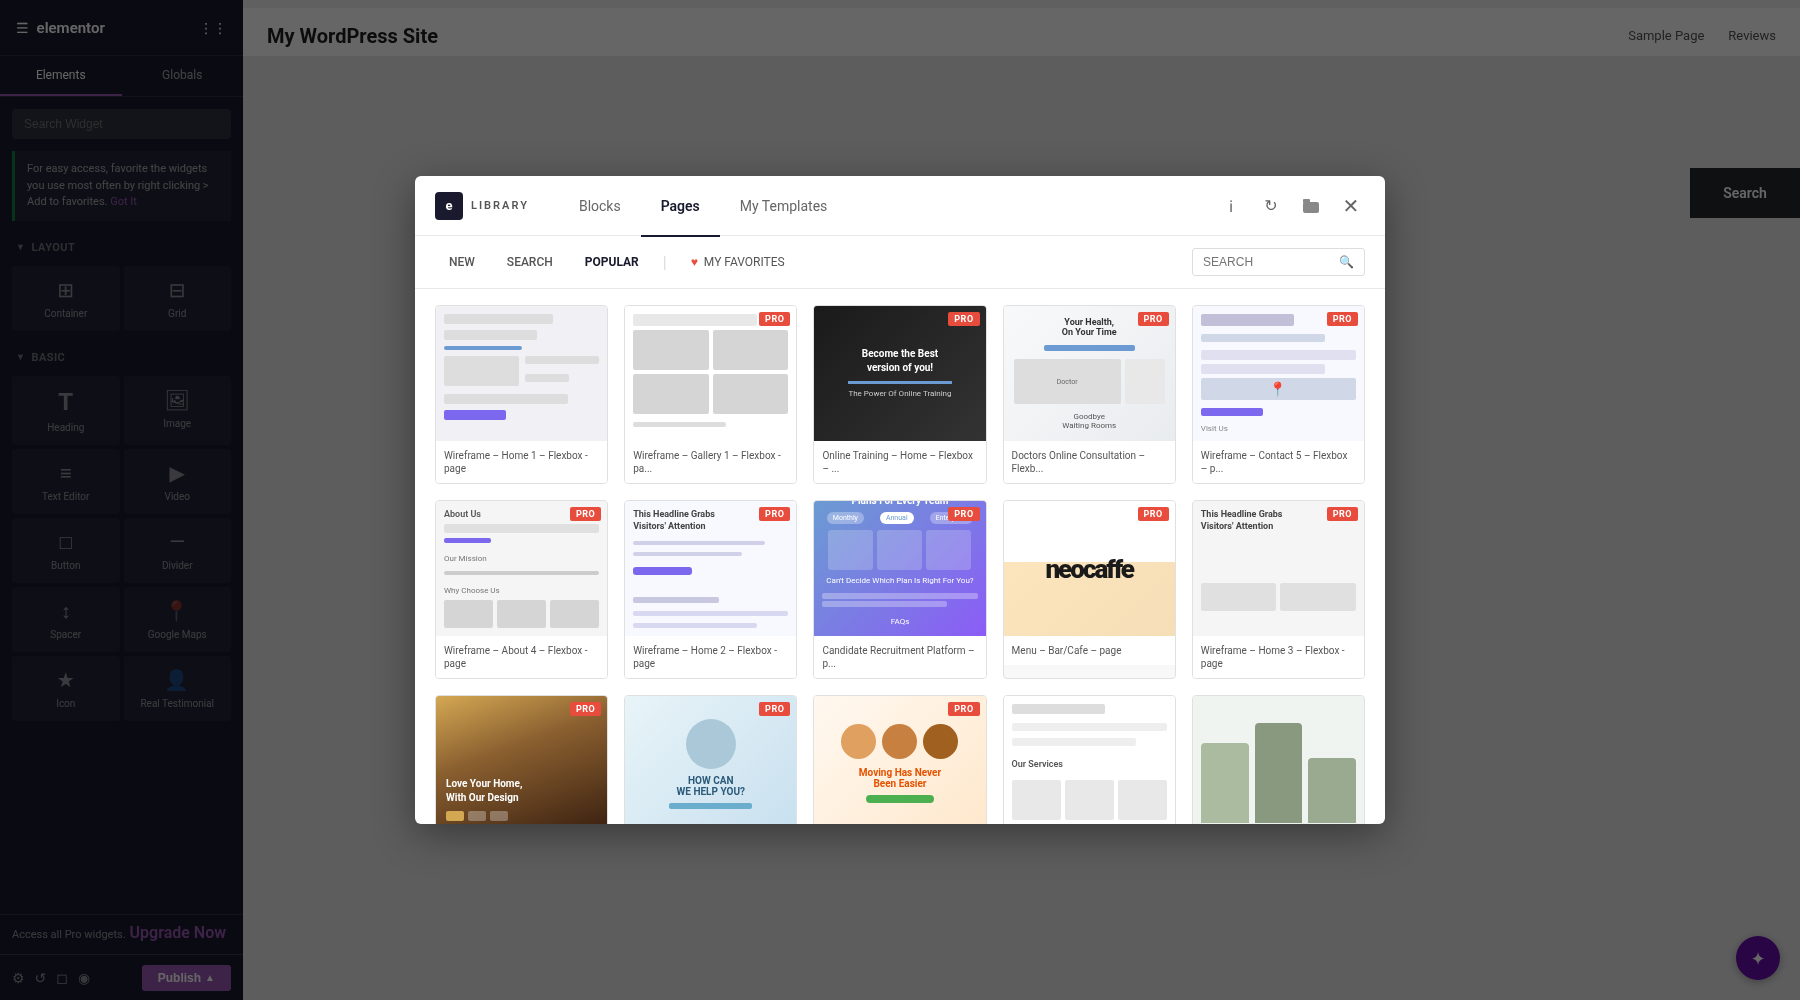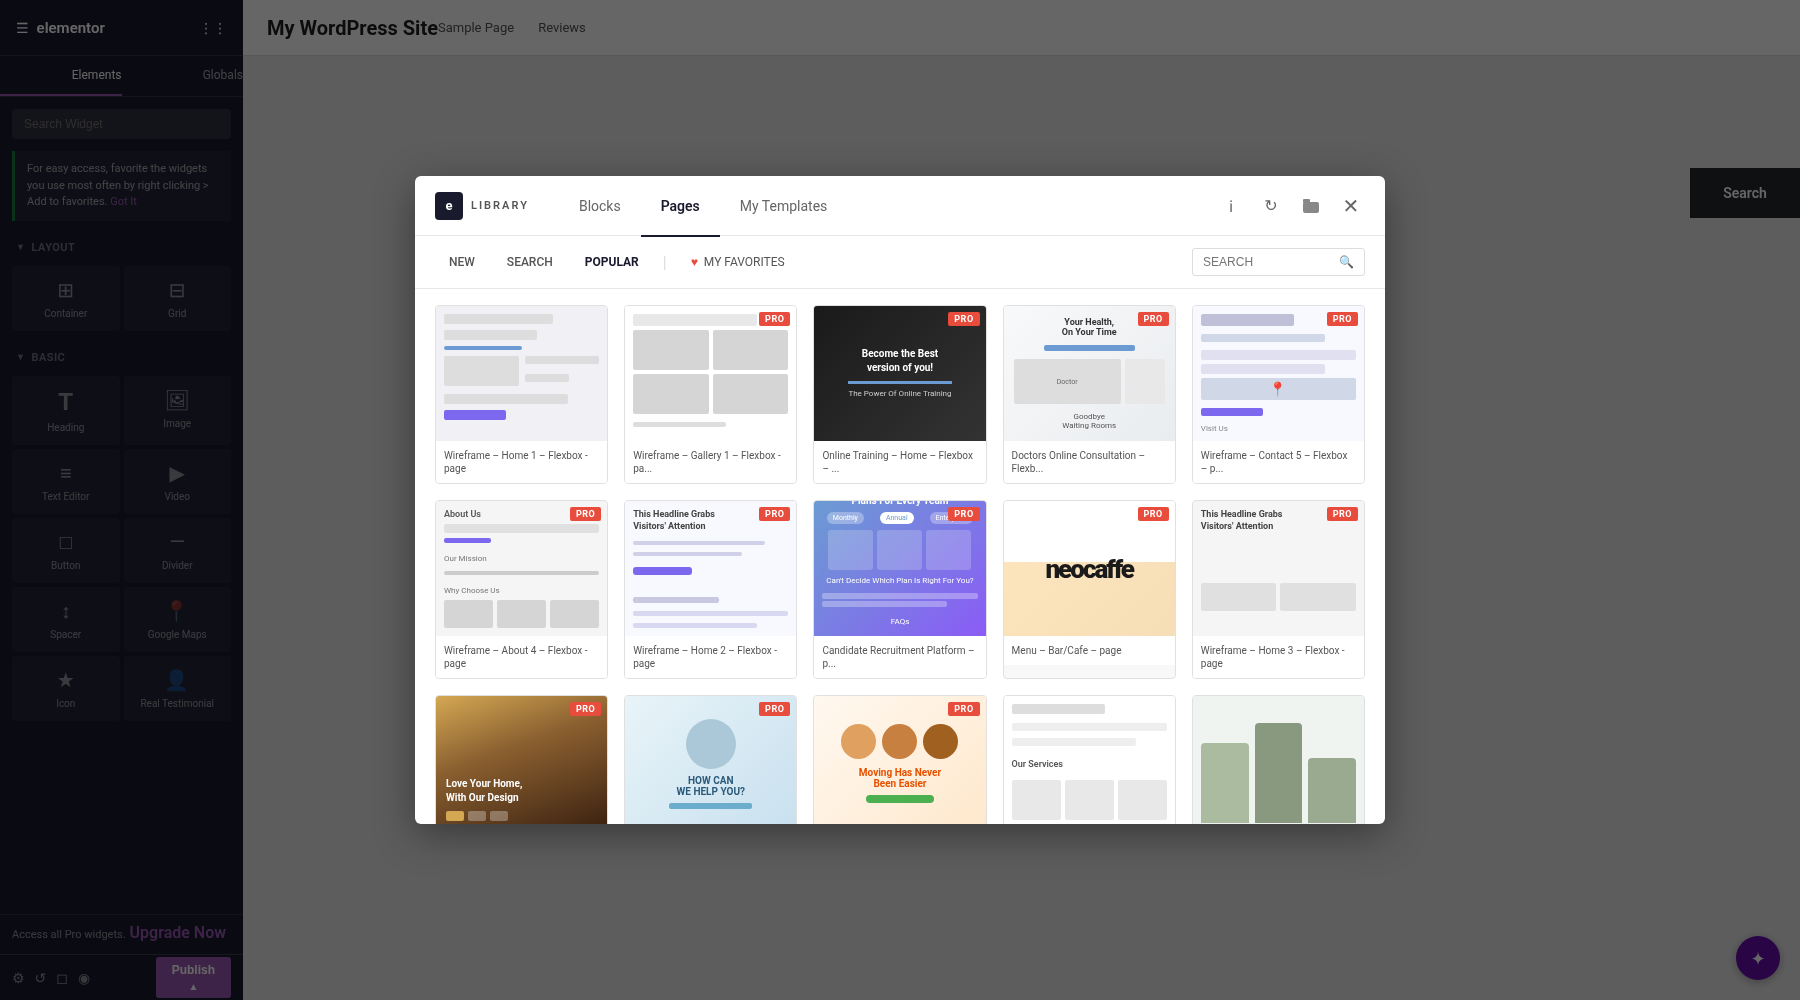--- a/index.html
+++ b/index.html
@@ -39,21 +39,21 @@
     .hamburger-icon { color: #fff; font-size: 14px; }
     .sidebar-logo { color: #fff; font-size: 15px; font-weight: 600; }
     .grid-icon { color: #fff; font-size: 14px; }
 
     .sidebar-tabs {
       display: flex;
       border-bottom: 1px solid rgba(255,255,255,0.1);
     }
     .sidebar-tab {
       flex: 1;
-      text-align: right;
+      text-align: center;
       padding: 12px 0;
       color: rgba(255,255,255,0.6);
       font-size: 12px;
       cursor: pointer;
     }
     .sidebar-tab.active {
       color: #fff;
       border-bottom: 2px solid #9b59b6;
     }
 
@@ -142,33 +142,33 @@
       color: #fff;
       border: none;
       border-radius: 3px;
       padding: 6px 16px;
       font-size: 12px;
       font-weight: 600;
       cursor: pointer;
       display: flex;
       align-items: center;
       gap: 4px;
-      flex-direction: column;
     }
     .publish-btn-arrow { font-size: 10px; }
 
     
     .wp-admin-bar {
       position: absolute;
-      top: 0; left: 243px; right: 0;
+      top: 8px; left: 243px; right: 0;
       height: 56px;
       background: #fff;
       border-bottom: 1px solid #ddd;
       display: flex;
       align-items: center;
+      justify-content: space-between;
       padding: 0 24px;
     }
     .site-title { font-size: 20px; font-weight: 700; color: #1e1e1e; }
     .wp-nav-links { display: flex; gap: 24px; }
     .wp-nav-link { font-size: 13px; color: #555; cursor: pointer; }
 
     
     .main-canvas {
       position: absolute;
       top: 56px; left: 243px; right: 0; bottom: 0;

